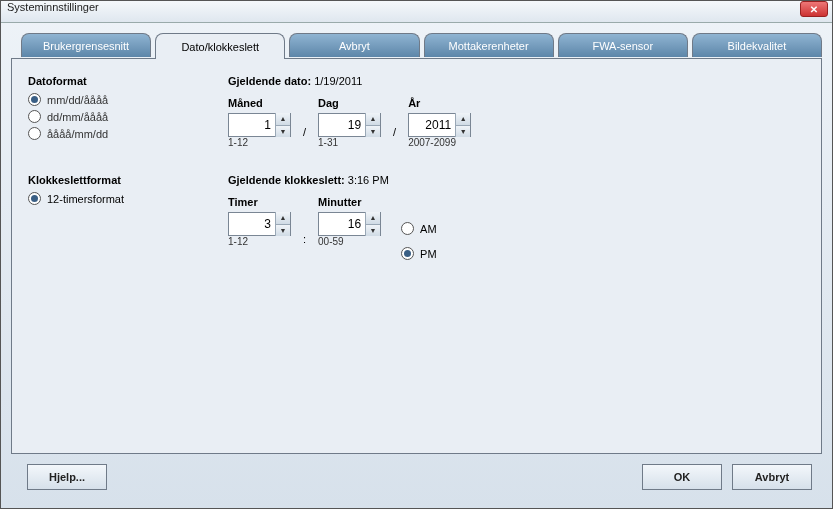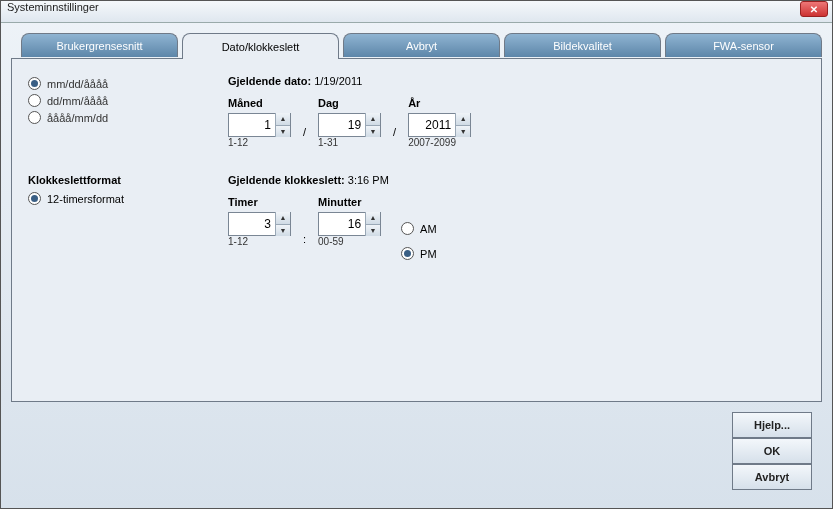--- a/index.html
+++ b/index.html
@@ -125,23 +125,22 @@
     flex: 1; background: linear-gradient(#f0f4f8,#d0dbe5);
     border-bottom: 1px solid #9aa8b6;
     display: flex; align-items: center; justify-content: center;
     font-size: 7px; cursor: pointer; color:#333;
   }
   .spin-btn:last-child { border-bottom: none; }
   .sep { padding: 0 4px; align-self: center; height:24px; display:flex; align-items:center; margin-top:18px; }
   .hint { font-size: 10px; color: #333; margin-top: 0; }
   .ampm { display: flex; flex-direction: column; gap: 6px; justify-content: center; margin-left: 12px; margin-top:24px; }
   .buttons {
-    display: flex; padding: 10px 10px 10px 16px;
-    align-items: flex-end;
-    flex-direction: column;
+    display: flex; gap: 10px; padding: 10px 10px 10px 16px;
+    align-items: flex-start;
   }
   .btn {
     min-width: 80px; height: 26px;
     border: 1px solid #6f7a88;
     background: linear-gradient(#f3f7fb,#d6e0ea);
     font-size: 11px; font-weight: bold; color:#222;
     cursor: pointer; padding: 0 14px;
   }
   .spacer { flex: 1; }
 </style>
@@ -154,28 +153,30 @@
     <div class="close-btn">
       <span>✕</span>
     </div>
   </div>
 
   <div class="content">
     <div class="tabs">
       <div class="tab">Brukergrensesnitt</div>
       <div class="tab active">Dato/klokkeslett</div>
       <div class="tab">Avbryt</div>
+      <div class="tab">Mottakerenheter</div>
+      <div class="tab">FWA-sensor</div>
       <div class="tab">Bildekvalitet</div>
-      <div class="tab">FWA-sensor</div>
     </div>
 
     <div class="panel">
 
       <div class="row">
         <div class="leftcol">
+          <div class="section-title">Datoformat</div>
           <div class="radio-row">
             <span class="radio sel"></span>
             <span class="dotted">mm/dd/åååå</span>
           </div>
           <div class="radio-row">
             <span class="radio"></span>
             <span class="dotted">dd/mm/åååå</span>
           </div>
           <div class="radio-row">
             <span class="radio"></span>

